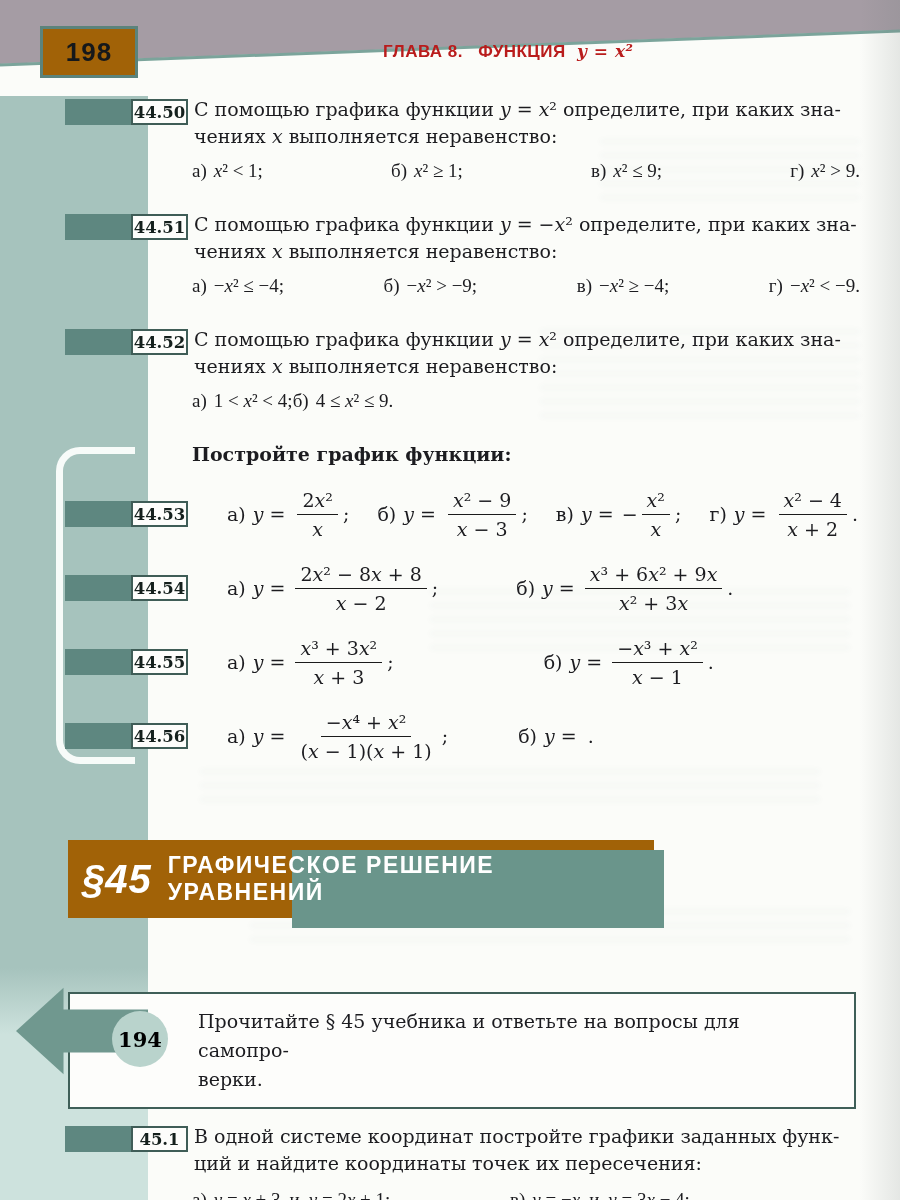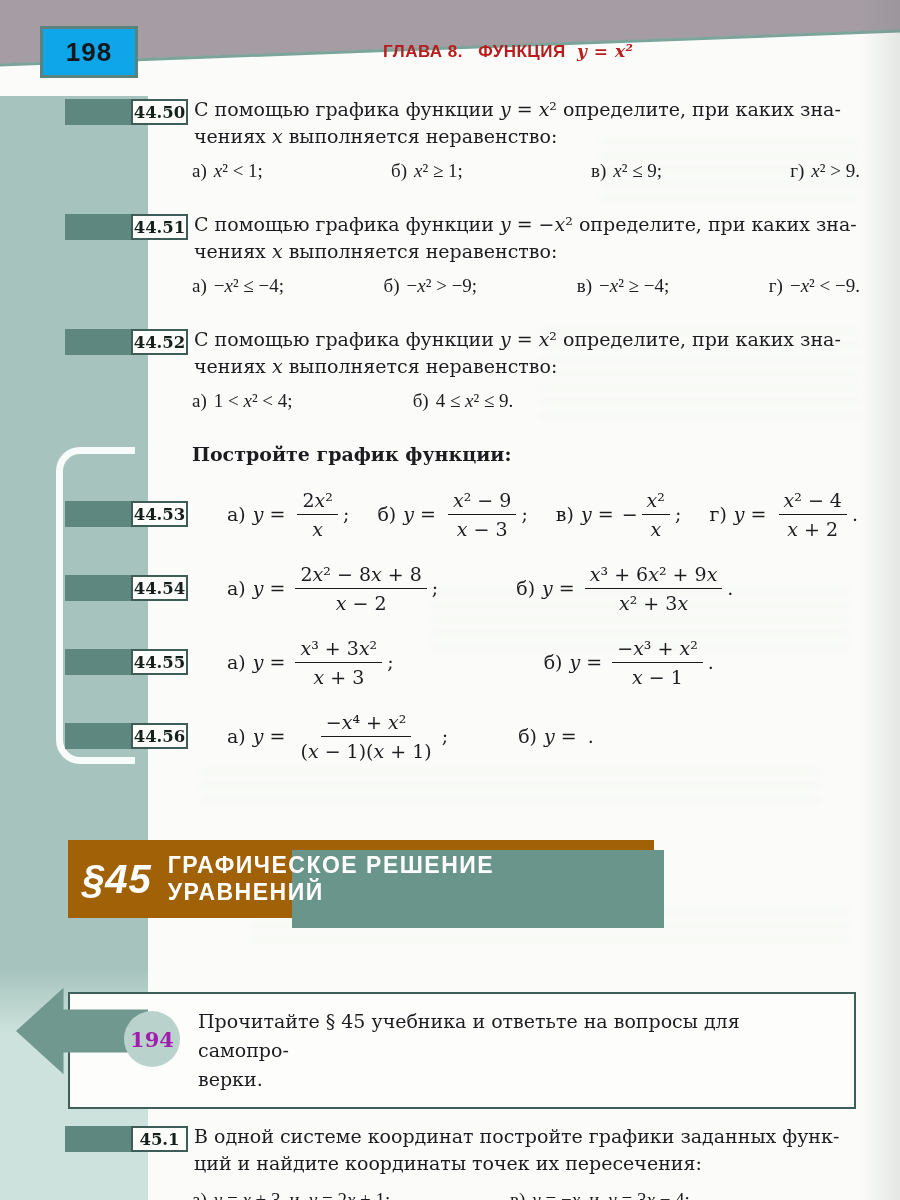--- a/index.html
+++ b/index.html
@@ -1,21 +1,21 @@
 <!DOCTYPE html>
 <html><head>
 <meta charset="utf-8">
 <style>
   html,body{margin:0;padding:0;}
   body{width:900px;height:1200px;background:#e8e6e2;font-family:"DejaVu Serif",serif;color:#1c1c20;}
   .sheet{position:relative;width:900px;height:1200px;background:#fbfcf9;overflow:hidden;}
 
   
   .topsvg{position:absolute;top:0;left:0;z-index:3;display:block;}
-  .pnum-box{position:absolute;top:26px;left:40px;width:92px;height:46px;background:#0ea5e9;border:3px solid #5b837b;z-index:4;
+  .pnum-box{position:absolute;top:26px;left:40px;width:92px;height:46px;background:#a16207;border:3px solid #5b837b;z-index:4;
     display:flex;align-items:center;justify-content:center;font:bold 26px "Liberation Sans",sans-serif;color:#15181b;letter-spacing:1px;}
   .chap{position:absolute;top:41px;left:383px;z-index:4;font:bold 17px "Liberation Sans",sans-serif;color:#b91c1c;letter-spacing:.5px;white-space:nowrap;}
   .chap .cf{font:bold italic 17px "DejaVu Serif",serif;margin-left:6px;}
 
   
   .strip{position:absolute;left:0;top:96px;width:148px;bottom:0;z-index:0;
     background:linear-gradient(180deg,#a6c3bd 0%,#a6c3bd 79%,#cde2dd 85%,#cde2dd 100%);}
   .bracket{position:absolute;left:56px;top:447px;width:72px;height:303px;z-index:2;
     border-left:7px solid #f7fbf9;border-top:7px solid #f7fbf9;border-bottom:7px solid #f7fbf9;border-radius:24px 0 0 24px;}
 
@@ -31,21 +31,21 @@
   .exrow{display:flex;align-items:flex-start;}
   .mk{display:flex;margin-left:65px;flex:none;margin-top:3px;}
   .blk{width:66px;height:26px;background:#5e8780;display:inline-block;}
   .nbox{width:53px;height:22px;border:2px solid #3f5d57;background:#fdfdfb;display:flex;align-items:center;justify-content:center;
     font:bold 16.5px "DejaVu Serif",serif;color:#15201d;}
   .extext{margin-left:6px;width:668px;font-size:19px;line-height:27px;}
   .l{display:block;}
   .m i, i{font-style:italic;}
   .items{margin:7px 0 0 192px;display:flex;width:668px;font-size:19px;line-height:28px;}
   .items.sb{justify-content:space-between;}
-  .items.g120{gap:120px;}
+  .items.g120{}
   .item{white-space:nowrap;font-family:Liberation Serif, serif;}
   .ilabel{margin-right:7px;}
   .conj{margin:0 9px;}
 
   .build-heading{margin:4px 0 0 192px;font-weight:bold;font-size:19px;line-height:27px;}
 
   
   .exfrac{display:flex;align-items:center;margin:18px 0 0 0;gap:32px;}
   .exfrac .mk{margin-top:0;}
   .fitems{flex:1;display:flex;align-items:center;margin-left:7px;margin-right:42px;min-height:56px;}
@@ -69,22 +69,22 @@
   .btitle{position:relative;z-index:1;margin-left:16px;display:flex;flex-direction:column;}
   .btitle span{font:bold 23px "Liberation Sans",sans-serif;color:#fff;letter-spacing:1.5px;line-height:27px;}
 
   
   .noteWrap{position:relative;margin:74px 0 0 68px;width:788px;}
   .notebox{border:2px solid #3f5f58;background:#fdfdfb;min-height:74px;box-sizing:border-box;
     padding:13px 20px 13px 128px;font-size:19px;line-height:29px;}
   .notebox span{display:block;}
   .arrow{position:absolute;left:-52px;top:-8px;width:132px;height:94px;background:#70988f;
     clip-path:polygon(0 50%,36% 4%,36% 27%,100% 27%,100% 73%,36% 73%,36% 96%);}
-  .circle{position:absolute;left:56px;top:19px;width:56px;height:56px;border-radius:50%;background:#b9d3cc;z-index:1;
-    display:flex;align-items:center;justify-content:center;font:bold 21px "DejaVu Serif",serif;color:#a21caf;}
+  .circle{position:absolute;left:44px;top:19px;width:56px;height:56px;border-radius:50%;background:#b9d3cc;z-index:1;
+    display:flex;align-items:center;justify-content:center;font:bold 21px "DejaVu Serif",serif;color:#000000;}
 
   .ex451{margin-top:14px;}
   .items451{margin:8px 0 0 192px;display:grid;grid-template-columns:318px auto;row-gap:4px;font-size:19px;line-height:29px;}
 </style>
 </head>
 <body>
 
 <div class="sheet">
 
   <svg class="topsvg" width="900" height="96" viewBox="0 0 900 96">

